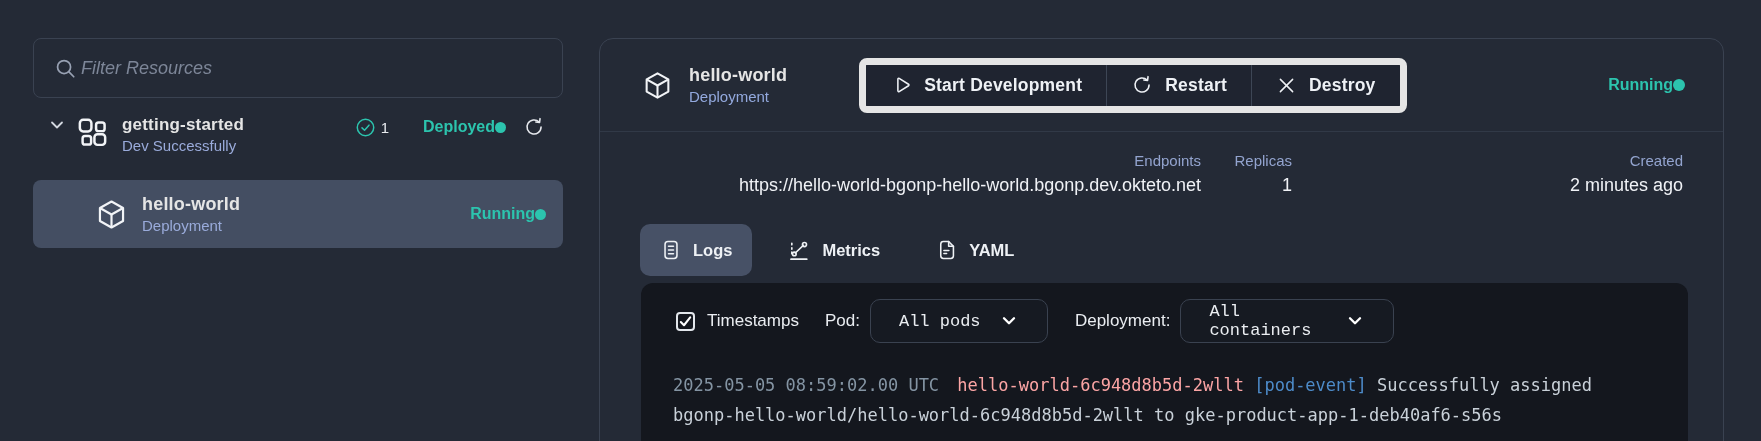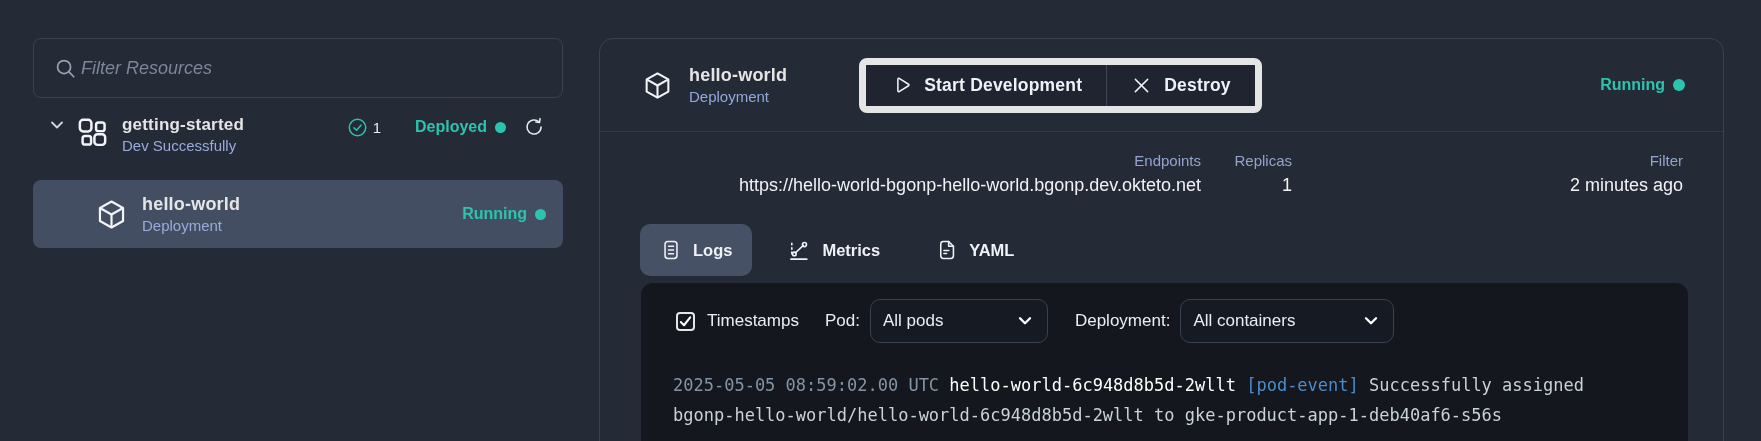--- a/index.html
+++ b/index.html
@@ -40,21 +40,21 @@
   .search-box input::placeholder{color:#7d8698;opacity:1;}
   .env-row{
     margin-top:18px;height:52px;display:flex;align-items:flex-start;
     padding:0 18px 0 15px;
   }
   .env-titles{margin-left:13px;line-height:1;}
   .row-title{font-size:17px;font-weight:bold;color:#e5e5e5;letter-spacing:.2px;}
   .row-sub{font-size:15px;color:var(--sub);margin-top:5px;}
   .env-right{margin-left:auto;display:flex;align-items:center;}
   .count-badge{display:flex;align-items:center;gap:5px;font-size:15px;color:#e8ebef;}
-  .status{display:flex;align-items:center;gap:8px;font-size:16px;font-weight:bold;color:var(--teal);}
+  .status{display:flex;align-items:center;font-size:16px;font-weight:bold;color:var(--teal);}
   .dot{width:11px;height:11px;border-radius:50%;background:var(--teal);}
   .env-right .status{margin-left:34px;}
   .env-right .refresh{margin-left:17px;color:#e6e9ee;cursor:pointer;}
   .resource-row{
     margin-top:12px;height:68px;background:var(--row);border-radius:8px;
     display:flex;align-items:center;padding:0 17px 0 62px;
   }
   .res-titles{margin-left:14px;line-height:1;}
   .res-titles .row-title{font-size:18px;}
   .resource-row .status{margin-left:auto;}
@@ -110,34 +110,34 @@
     width:19px;height:19px;border:2px solid #e3e7ec;border-radius:4px;
     display:flex;align-items:center;justify-content:center;cursor:pointer;
   }
   .ctl-label{font-size:17px;color:#eaedf1;}
   .checkbox-label{margin-left:12px;}
   .pod-label{margin-left:26px;}
   .container-label{margin-left:27px;}
   .dropdown{
     margin-left:10px;height:44px;border:1px solid var(--ctl-border);
     background:var(--ctl-bg);border-radius:10px;display:flex;align-items:center;
-    justify-content:space-between;padding:0 12px;cursor:pointer;
+    justify-content:space-between;padding:0 28px;cursor:pointer;font-family:Liberation Mono, monospace;
   }
   .dropdown.pods{width:178px;}
   .dropdown.containers{width:214px;}
   .dropdown .ctl-label{font-size:17px;}
   
   .log-output{
     padding:27px 28px 20px 32px;
     font-family:"DejaVu Sans Mono", monospace;
     font-size:17px;line-height:30px;color:#c9d1d9;
   }
   .log-line{max-width:950px;}
   .log-ts{color:#8494a3;}
-  .log-pod{color:#ffffff;}
+  .log-pod{color:#fca5a5;margin-left:8px;}
   .log-tag{color:#4d8bc9;}
   .log-msg{color:#c9d1d9;}
 </style>
 </head>
 <body>
 
 <aside class="sidebar">
 
   <div class="search-box">
     <span>
@@ -229,20 +229,29 @@
       <button class="btn">
         <span>
           <svg width="22" height="22" viewBox="0 0 24 24" fill="none" stroke="#eef1f5" stroke-width="1.7" stroke-linejoin="round">
             <path d="M8.6 5.6 v12.8 c0 .7.8 1.1 1.4.8 l10.2-6.4 c.6-.4.6-1.2 0-1.6 L10 4.8 c-.6-.3-1.4.1-1.4.8 z"></path>
           </svg>
         </span>
         <span>Start Development</span>
       </button>
       <button class="btn">
         <span>
+          <svg width="22" height="22" viewBox="0 0 24 24" fill="none" stroke="#eef1f5" stroke-width="1.7" stroke-linecap="round" stroke-linejoin="round">
+            <path d="M19.7 12a7.7 7.7 0 1 1-2.1-5.3"></path>
+            <polyline points="18.6,2.9 18.1,7 14,6.6"></polyline>
+          </svg>
+        </span>
+        <span>Restart</span>
+      </button>
+      <button class="btn">
+        <span>
           <svg width="21" height="21" viewBox="0 0 24 24" fill="none" stroke="#eef1f5" stroke-width="1.7" stroke-linecap="round">
             <line x1="5" y1="5" x2="19" y2="19"></line>
             <line x1="19" y1="5" x2="5" y2="19"></line>
           </svg>
         </span>
         <span>Destroy</span>
       </button>
     </div>
 
     <span class="status hdr-status">
@@ -254,21 +263,21 @@
   <div class="meta-row">
     <div class="meta-col-endpoints">
       <div class="meta-label">Endpoints</div>
       <div class="meta-value">https://hello-world-bgonp-hello-world.bgonp.dev.okteto.net</div>
     </div>
     <div class="meta-col-replicas">
       <div class="meta-label">Replicas</div>
       <div class="meta-value">1</div>
     </div>
     <div class="meta-col-created">
-      <div class="meta-label">Filter</div>
+      <div class="meta-label">Created</div>
       <div class="meta-value">2 minutes ago</div>
     </div>
   </div>
 
   <div class="tabs-row">
     <div class="tab active">
       <span>
         <svg width="22" height="22" viewBox="0 0 24 24" fill="none" stroke="#eef1f5" stroke-width="1.7" stroke-linecap="round">
           <rect x="5.5" y="2.8" width="13" height="18.4" rx="3.2"></rect>
           <line x1="9.3" y1="8" x2="14.7" y2="8"></line>

